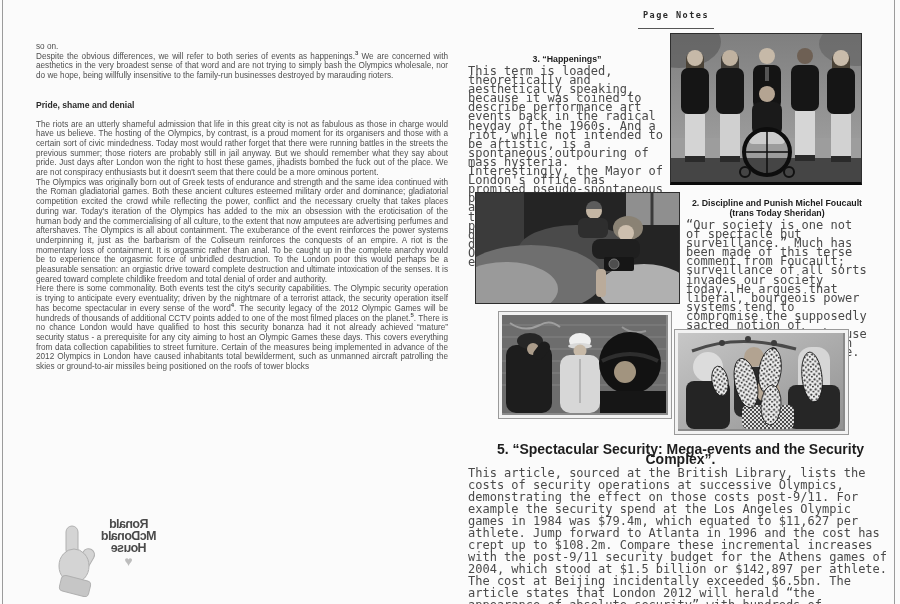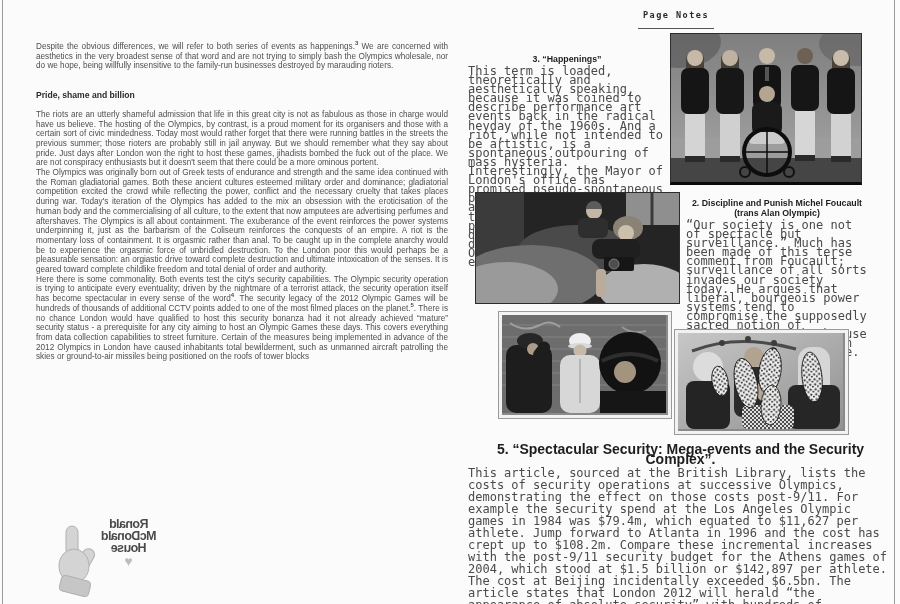--- a/index.html
+++ b/index.html
@@ -53,24 +53,25 @@
 </head>
 <body>
 
 <div class="canvas">
 
   <div class="page-edge edge-left"></div>
   <div class="page-edge edge-right"></div>
 
   <div class="left-col">
       <div class="section">
+        <div class="para">so on.</div>
         <div class="para">Despite the obvious differences, we will refer to both series of events as happenings.<sup class="fn">3</sup> We are concerned with aesthetics in the very broadest sense of that word and are not trying to simply bash the Olympics wholesale, nor do we hope, being willfully insensitive to the family-run businesses destroyed by marauding rioters.</div>
       </div>
       <div class="section">
-        <div class="sec-heading">Pride, shame and billion</div>
+        <div class="sec-heading">Pride, shame and denial</div>
         <div class="para">The riots are an utterly shameful admission that life in this great city is not as fabulous as those in charge would have us believe. The hosting of the Olympics, by contrast, is a proud moment for its organisers and those with a certain sort of civic mindedness. Today most would rather forget that there were running battles in the streets the previous summer; those rioters are probably still in jail anyway. But we should remember what they say about pride. Just days after London won the right to host these games, jihadists bombed the fuck out of the place. We are not conspiracy enthusiasts but it doesn't seem that there could be a more ominous portent.</div>
       </div>
       <div class="section">
         <div class="para">The Olympics was originally born out of Greek tests of endurance and strength and the same idea continued with the Roman gladiatorial games. Both these ancient cultures esteemed military order and dominance; gladiatorial competition excited the crowd while reflecting the power, conflict and the necessary cruelty that takes places during war. Today's iteration of the Olympics has added to the mix an obsession with the eroticisation of the human body and the commercialising of all culture, to the extent that now amputees are advertising perfumes and aftershaves. The Olympics is all about containment. The exuberance of the event reinforces the power systems underpinning it, just as the barbarism of the Coliseum reinforces the conquests of an empire. A riot is the momentary loss of containment. It is orgasmic rather than anal. To be caught up in the complete anarchy would be to experience the orgasmic force of unbridled destruction. To the London poor this would perhaps be a pleasurable sensation: an orgiastic drive toward complete destruction and ultimate intoxication of the senses. It is geared toward complete childlike freedom and total denial of order and authority.</div>
       </div>
       <div class="section">
         <div class="para">Here there is some commonality. Both events test the city's security capabilities. The Olympic security operation is trying to anticipate every eventuality; driven by the nightmare of a terrorist attack, the security operation itself has become spectacular in every sense of the word<sup class="fn">4</sup>. The security legacy of the 2012 Olympic Games will be hundreds of thousands of additional CCTV points added to one of the most filmed places on the planet.<sup class="fn">5</sup>. There is no chance London would have qualified to host this security bonanza had it not already achieved “mature” security status - a prerequisite for any city aiming to host an Olympic Games these days. This covers everything from data collection capabilities to street furniture. Certain of the measures being implemented in advance of the 2012 Olympics in London have caused inhabitants total bewilderment, such as unmanned aircraft patrolling the skies or ground-to-air missiles being positioned on the roofs of tower blocks</div>
       </div>
     </div>
 
@@ -178,21 +179,21 @@
       <circle cx="150" cy="40" r="8" fill="#cdbfae"></circle>
       <rect x="116" y="46" width="48" height="20" rx="8" fill="#1f1f1f"></rect>
       <rect x="128" y="64" width="30" height="14" rx="2" fill="#161616"></rect>
       <circle cx="138" cy="71" r="5" fill="#4e4e4e" stroke="#7a7a7a" stroke-width="1"></circle>
       <rect x="120" y="76" width="10" height="28" rx="4" fill="#baab9a"></rect>
     </svg>
   </div>
 
   <div class="note note-4">
     <div class="note-heading nowrap">2. Discipline and Punish  Michel Foucault</div>
-    <div class="note-heading" style="margin-top:-3px;">(trans Alan Olympic)</div>
+    <div class="note-heading" style="margin-top:-3px;">(trans Today Sheridan)</div>
     <div class="note-body">“Our society is one not of spectacle but surveillance.” Much has been made of this terse comment from Foucault; surveillance of all sorts invades our society today. He argues that liberal, bourgeois power systems tend to compromise the supposedly sacred notion of subjectivity with the use of tools such as prison reform and surveillance.</div>
   </div>
 
   <div class="photo photo-3">
     <svg width="164" height="98" viewBox="0 0 164 98" xmlns="http://www.w3.org/2000/svg">
       <rect width="164" height="98" fill="#6d6d6d"></rect>
       <g stroke="#7c7c7c" stroke-width="1.5">
         <line x1="0" y1="10" x2="164" y2="10"></line>
           <line x1="0" y1="22" x2="164" y2="22"></line>
         <line x1="0" y1="34" x2="164" y2="34"></line>

